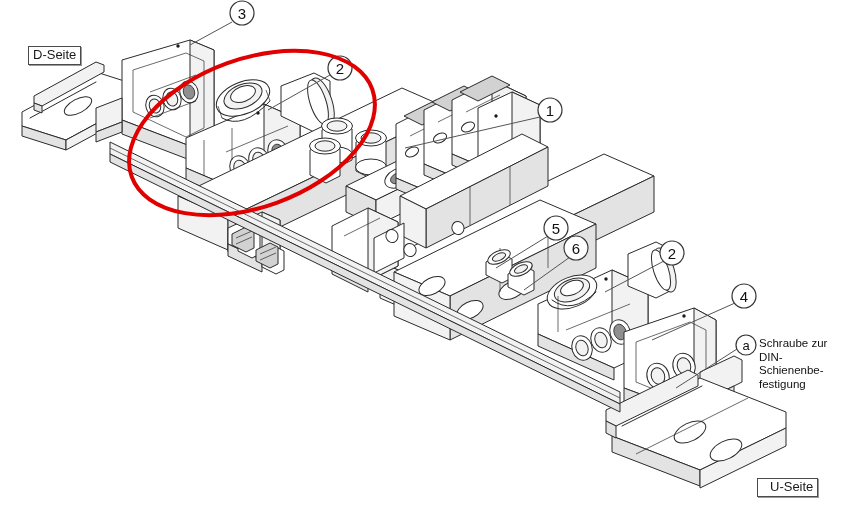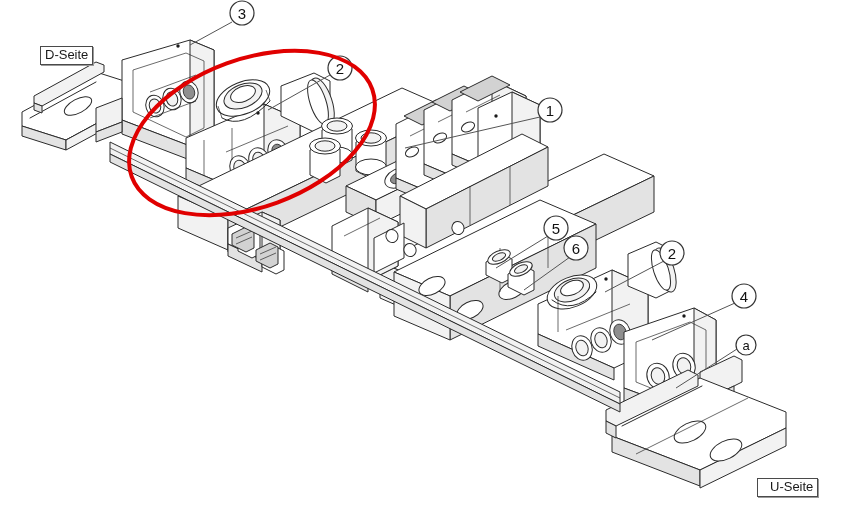--- a/index.html
+++ b/index.html
@@ -358,18 +358,22 @@
       <text class="cnum" x="744" y="301.5">4</text>
 
       <line class="leader" x1="737" y1="349" x2="676" y2="388"></line>
       <circle class="cir" cx="746" cy="345" r="10"></circle>
       <text class="cnum" x="746" y="350" style="font-size:13px">a</text>
     </g>
 
     <ellipse cx="252" cy="133" rx="128" ry="74" transform="rotate(-20 252 133)" fill="none" stroke="#e00000" stroke-width="4"></ellipse>
   </svg>
 
-  <div class="seite-label" style="left:40px; top:46px;">D-Seite</div>
+  <div class="seite-label" style="left:28px; top:46px;">D-Seite</div>
 
   <div class="seite-label" style="left:757px; top:478px;padding-left:12px;">U-Seite</div>
 
+  <div class="note-text" style="left:759px; top:337px;">Schraube zur
+DIN-
+Schienenbe-
+festigung</div>
 
 </div>
 
 </body></html>

